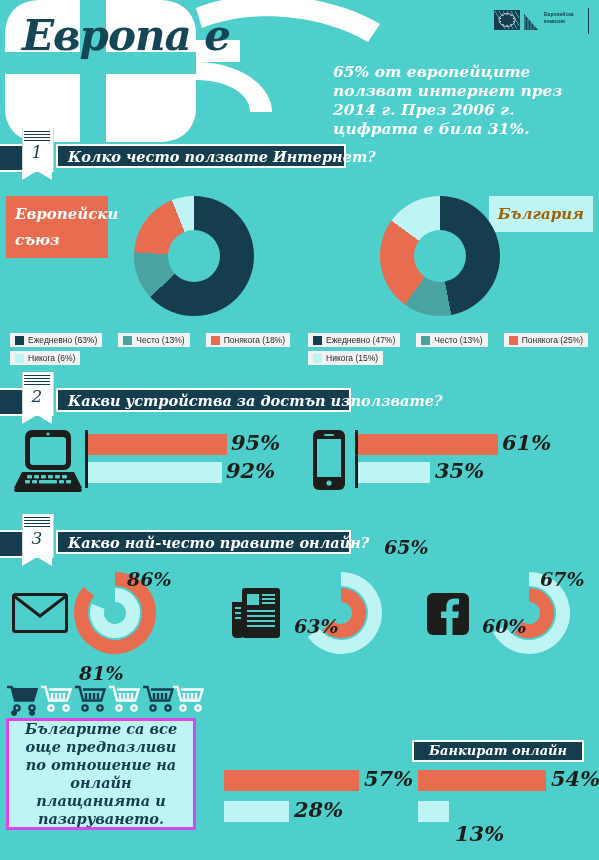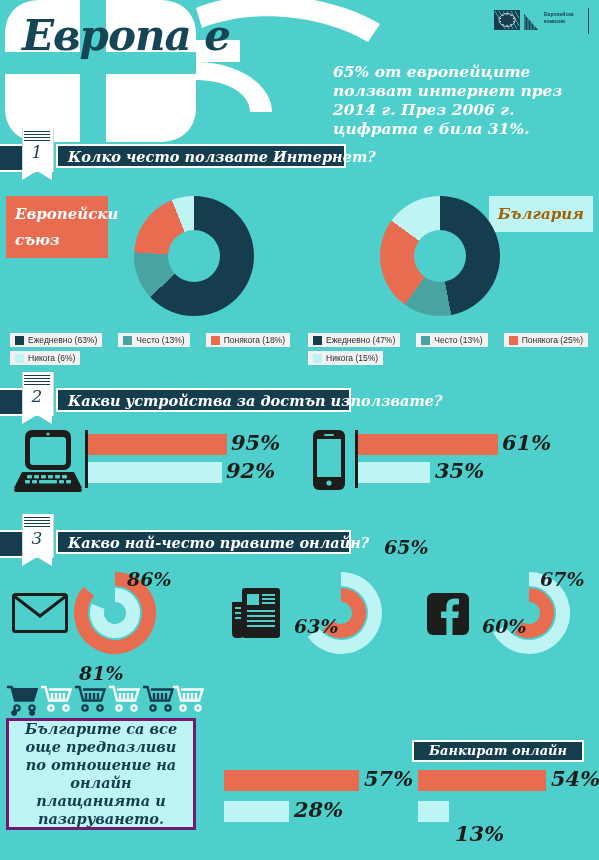--- a/index.html
+++ b/index.html
@@ -75,21 +75,21 @@
   .gauge{position:absolute;width:86px;height:86px;}
   .gauge svg{display:block;}
   .glab{position:absolute;font-weight:bold;font-style:italic;font-size:19px;color:#1d1d1b;
     font-family:"DejaVu Serif",serif;white-space:nowrap;}
 
   
   .ic{position:absolute;}
 
   
   .quote{position:absolute;left:6px;top:718px;width:190px;height:112px;background:#BFF4F4;
-    border:3px solid #701a75;box-sizing:border-box;display:flex;align-items:center;justify-content:center;}
+    border:3px solid #d946ef;box-sizing:border-box;display:flex;align-items:center;justify-content:center;}
   .quote p{margin:0;padding:0 8px;color:#153D4E;font-style:italic;font-weight:bold;font-size:14.5px;
     line-height:18px;text-align:center;font-family:"DejaVu Serif",serif;}
   .minihead{position:absolute;height:22px;background:#153D4E;border:2px solid #fff;color:#fff;
     font-style:italic;font-weight:bold;font-size:13px;line-height:18px;text-align:center;
     font-family:"DejaVu Serif",serif;box-sizing:border-box;}
 </style>
 </head>
 <body>
 
 <div class="page">

